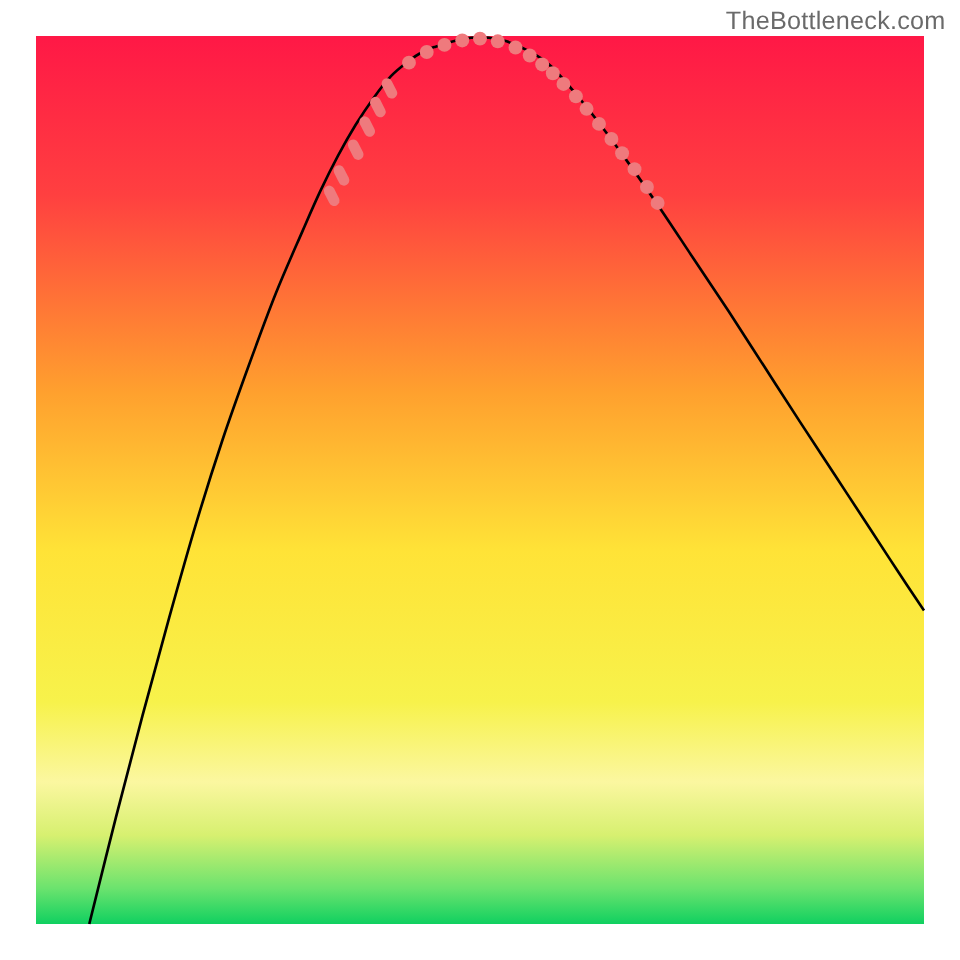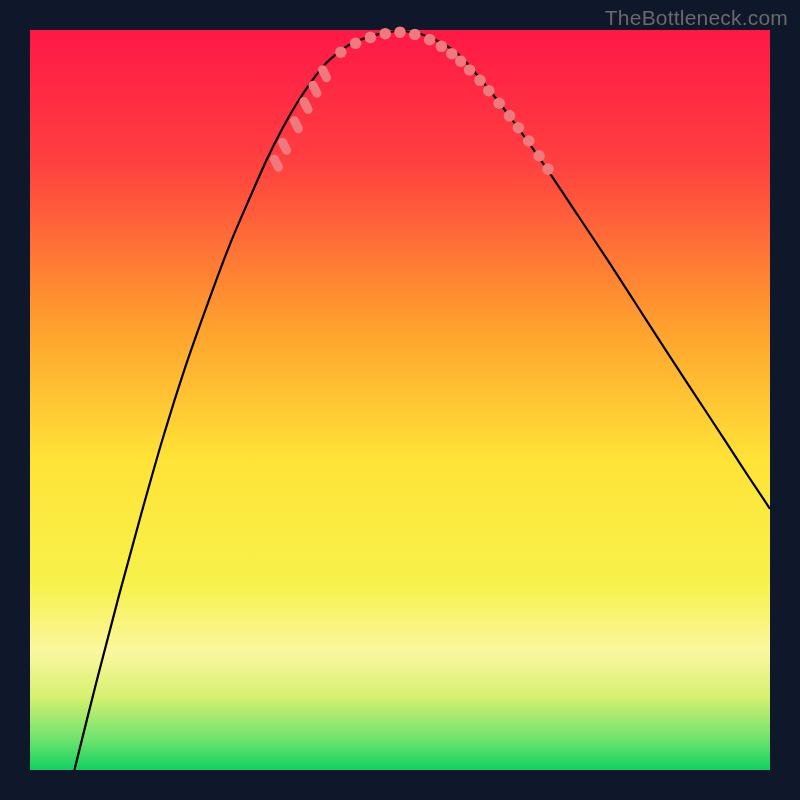--- a/index.html
+++ b/index.html
@@ -7,21 +7,21 @@
     padding: 0;
     width: 800px;
     height: 800px;
     overflow: hidden;
     background: #000;
     font-family: Arial, Helvetica, sans-serif;
   }
   .outer {
     width: 800px;
     height: 800px;
-    background: #0f172a;
+    background: #ffffff;
     position: relative;
   }
   .watermark {
     position: absolute;
     top: 6px;
     right: 12px;
     color: #6a6a6a;
     font-size: 21px;
     font-weight: 500;
     letter-spacing: 0.2px;

